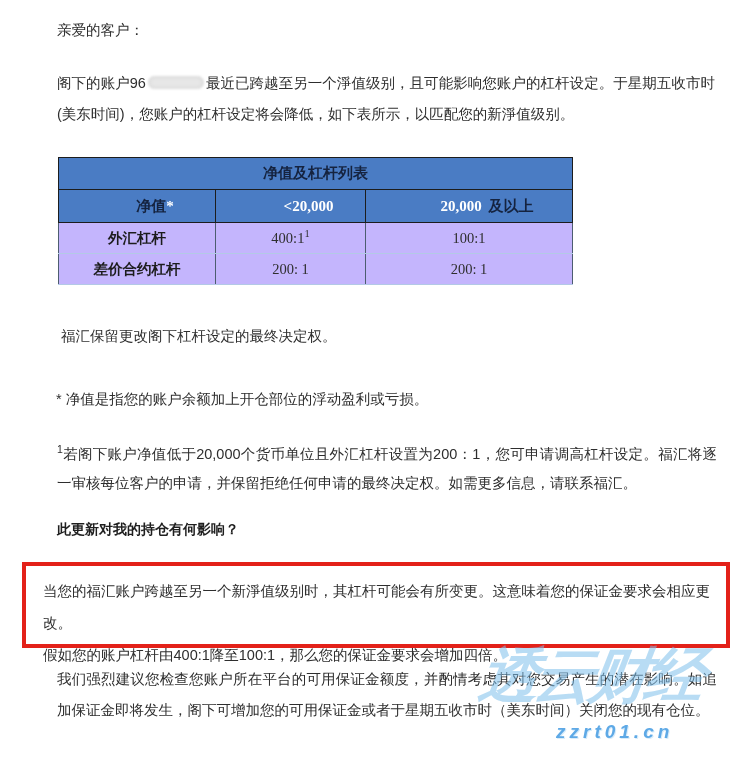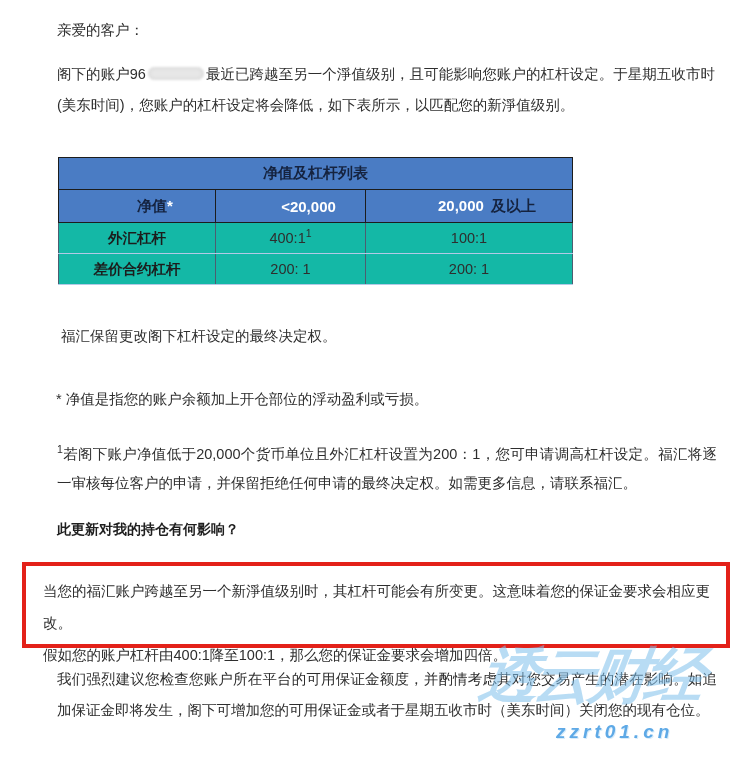--- a/index.html
+++ b/index.html
@@ -38,41 +38,42 @@
 
   
   table.lev {
     border-collapse: collapse;
     table-layout: fixed;
   }
   table.lev th, table.lev td {
     text-align: center;
     vertical-align: middle;
     overflow: hidden;
+    font-family: Liberation Serif, serif;
   }
   table.lev .title-cell {
     background: #4a7cc4;
     border: 1px solid #1c1c1c;
     height: 32px;
     font-size: 15px;
     font-weight: bold;
     color: #15233f;
   }
   table.lev .hdr-cell {
     background: #4a7cc4;
     border: 1px solid #1c1c1c;
     height: 33px;
     font-size: 15px;
     font-weight: bold;
     padding-left: 36px;
   }
   .hdr-dark { color: #15233f; }
   .hdr-light { color: #ffffff; }
   table.lev td.body-cell {
-    background: #14b8a6;
+    background: #c4b5fd;
     height: 31px;
     font-size: 14.5px;
     border-left: 1px solid #4d5d70;
     border-right: 1px solid #4d5d70;
     border-top: 1px solid #1c1c1c;
     border-bottom: 1px solid #b3c9e6;
   }
   table.lev tr.last td.body-cell {
     border-top: 1px solid #b3c9e6;
     border-bottom: 1px solid #b3c9e6;
@@ -126,21 +127,21 @@
     white-space: nowrap;
   }
 </style>
 </head>
 <body>
 
 <div class="page">
 
   <div class="abs para" style="left:57px; top:15px;">亲爱的客户：</div>
 
-  <div class="abs para" style="left:57px; top:59px; width:658px;">
+  <div class="abs para" style="left:57px; top:68px; width:658px;">
     <span>阁下的账户</span><span>96</span><span class="redact"></span><span>最近已跨越至另一个淨值级别，且可能影响您账户的杠杆设定。于星期五收市时(美东时间)，您账户的杠杆设定将会降低，如下表所示，以匹配您的新淨值级别。</span>
   </div>
 
   <table class="lev abs" style="left:58px; top:157px; width:514px;">
     <colgroup>
       <col style="width:157px">
         <col style="width:150px">
         <col style="width:207px">
     </colgroup>
     <tbody>

